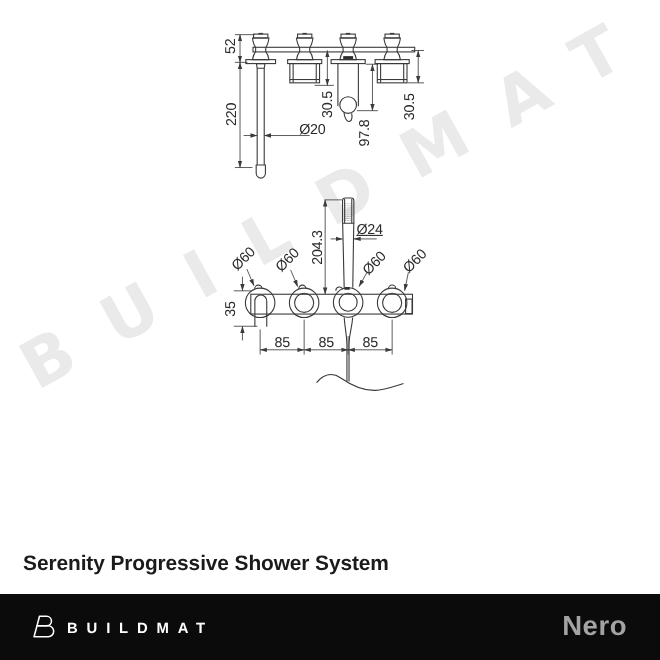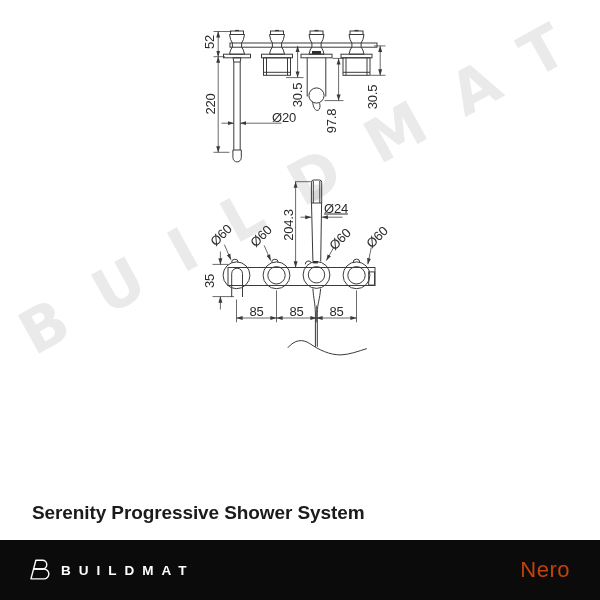--- a/index.html
+++ b/index.html
@@ -9,28 +9,28 @@
              font-family:"DejaVu Sans", sans-serif;font-weight:bold;font-size:60px;
              letter-spacing:38px;color:#eaeaea;white-space:nowrap;
              transform-origin:0 50%;transform:rotate(-29deg);user-select:none;}
   svg.drawing{position:absolute;left:0;top:0;}
   .g{fill:none;stroke:#3a3a3a;stroke-width:1;}
   .d{fill:none;stroke:#3a3a3a;stroke-width:0.75;}
   .dim{position:absolute;font-size:13px;color:#2a2a2a;letter-spacing:-0.2px;
        white-space:nowrap;transform:translate(-50%,-50%);}
   .r90{transform:translate(-50%,-50%) rotate(-90deg);}
   .r45{transform:translate(-50%,-50%) rotate(-45deg);}
-  .caption{position:absolute;left:32px;top:502px;font-size:19px;font-weight:600;
+  .caption{position:absolute;left:21px;top:502px;font-size:19px;font-weight:600;
            color:#1b1b1b;letter-spacing:-0.1px;}
   .footer{position:absolute;left:0;top:540px;width:600px;height:60px;background:#0b0b0b;}
   .brandwrap{position:absolute;left:29px;top:50%;transform:translateY(-50%);
              display:flex;align-items:center;gap:9px;}
   .brandtext{color:#ffffff;font-weight:bold;font-size:13.5px;letter-spacing:8px;}
   .nero{position:absolute;right:30px;top:50%;transform:translateY(-50%);
-        color:#c2410c;font-size:22px;font-weight:400;letter-spacing:0.5px;}
+        color:#a3a3a3;font-size:25px;font-weight:700;letter-spacing:0.5px;}
 </style>
 </head>
 <body>
 
 <div class="stage">
 
   <div class="watermark">BUILDMAT</div>
 
   <svg class="drawing" width="600" height="480" viewBox="0 0 600 480">
     <defs>

